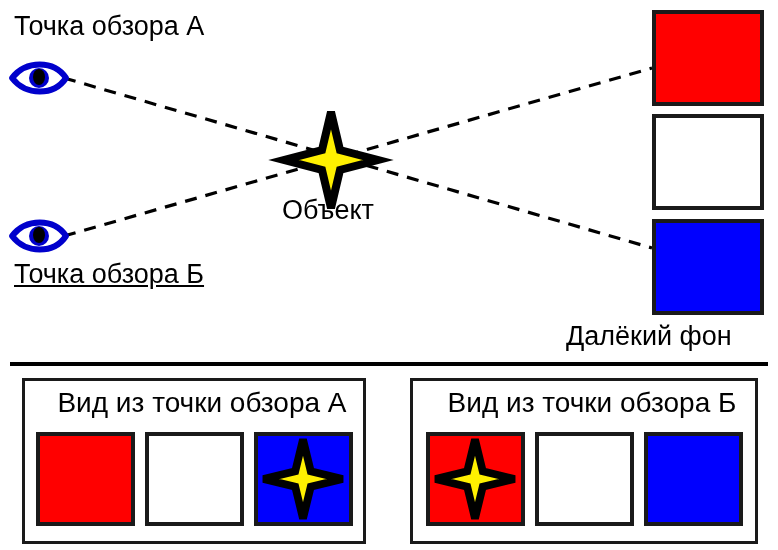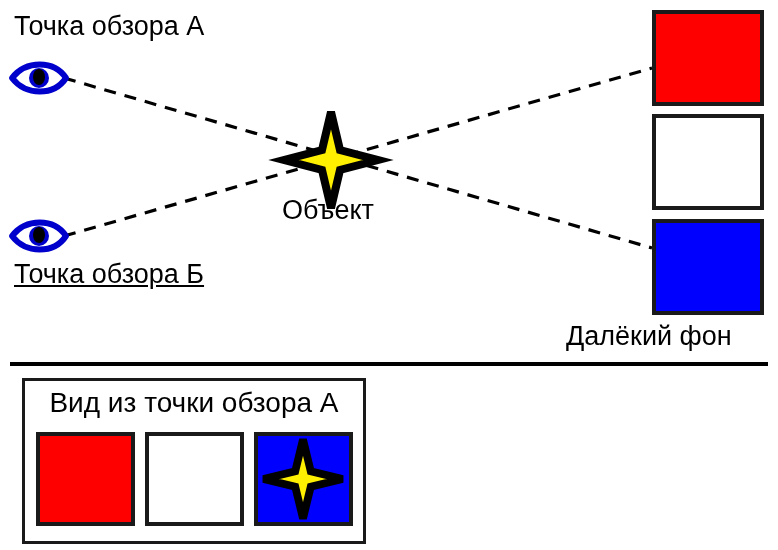--- a/index.html
+++ b/index.html
@@ -51,20 +51,21 @@
 
   .panel-title {
     position: absolute;
     left: 0;
     top: 8px;
     width: 100%;
     text-align: center;
     font-size: 28px;
     line-height: 1;
     white-space: nowrap;
+    padding-left: 8px;
   }
 
   .strip {
     position: absolute;
     left: 0;
     top: 51px;
     width: 100%;
     display: flex;
     justify-content: center;
     gap: 10px;
@@ -151,14 +152,26 @@
       <div class="cell" style="background-color: rgb(255, 0, 0);"></div>
       <div class="cell" style="background-color: rgb(255, 255, 255);"></div>
       <div class="cell" style="background-color: rgb(0, 0, 255);">
         <svg class="star-in-cell" width="86" height="86" viewBox="0 0 100 100" xmlns="http://www.w3.org/2000/svg">
           <path d="M50,4 L59,41 L96,50 L59,59 L50,96 L41,59 L4,50 L41,41 Z" fill="#FFF000" stroke="#000000" stroke-width="9" stroke-linejoin="miter"></path>
         </svg>
       </div>
     </div>
   </div>
 
+  <div class="panel" id="panel-b">
+    <div class="panel-title">Вид из точки обзора Б</div>
+    <div class="strip">
+      <div class="cell" style="background-color: rgb(255, 0, 0);">
+        <svg class="star-in-cell" width="86" height="86" viewBox="0 0 100 100" xmlns="http://www.w3.org/2000/svg">
+          <path d="M50,4 L59,41 L96,50 L59,59 L50,96 L41,59 L4,50 L41,41 Z" fill="#FFF000" stroke="#000000" stroke-width="9" stroke-linejoin="miter"></path>
+        </svg>
+      </div>
+      <div class="cell" style="background-color: rgb(255, 255, 255);"></div>
+      <div class="cell" style="background-color: rgb(0, 0, 255);"></div>
+    </div>
+  </div>
 
 </div>
 
 </body></html>

